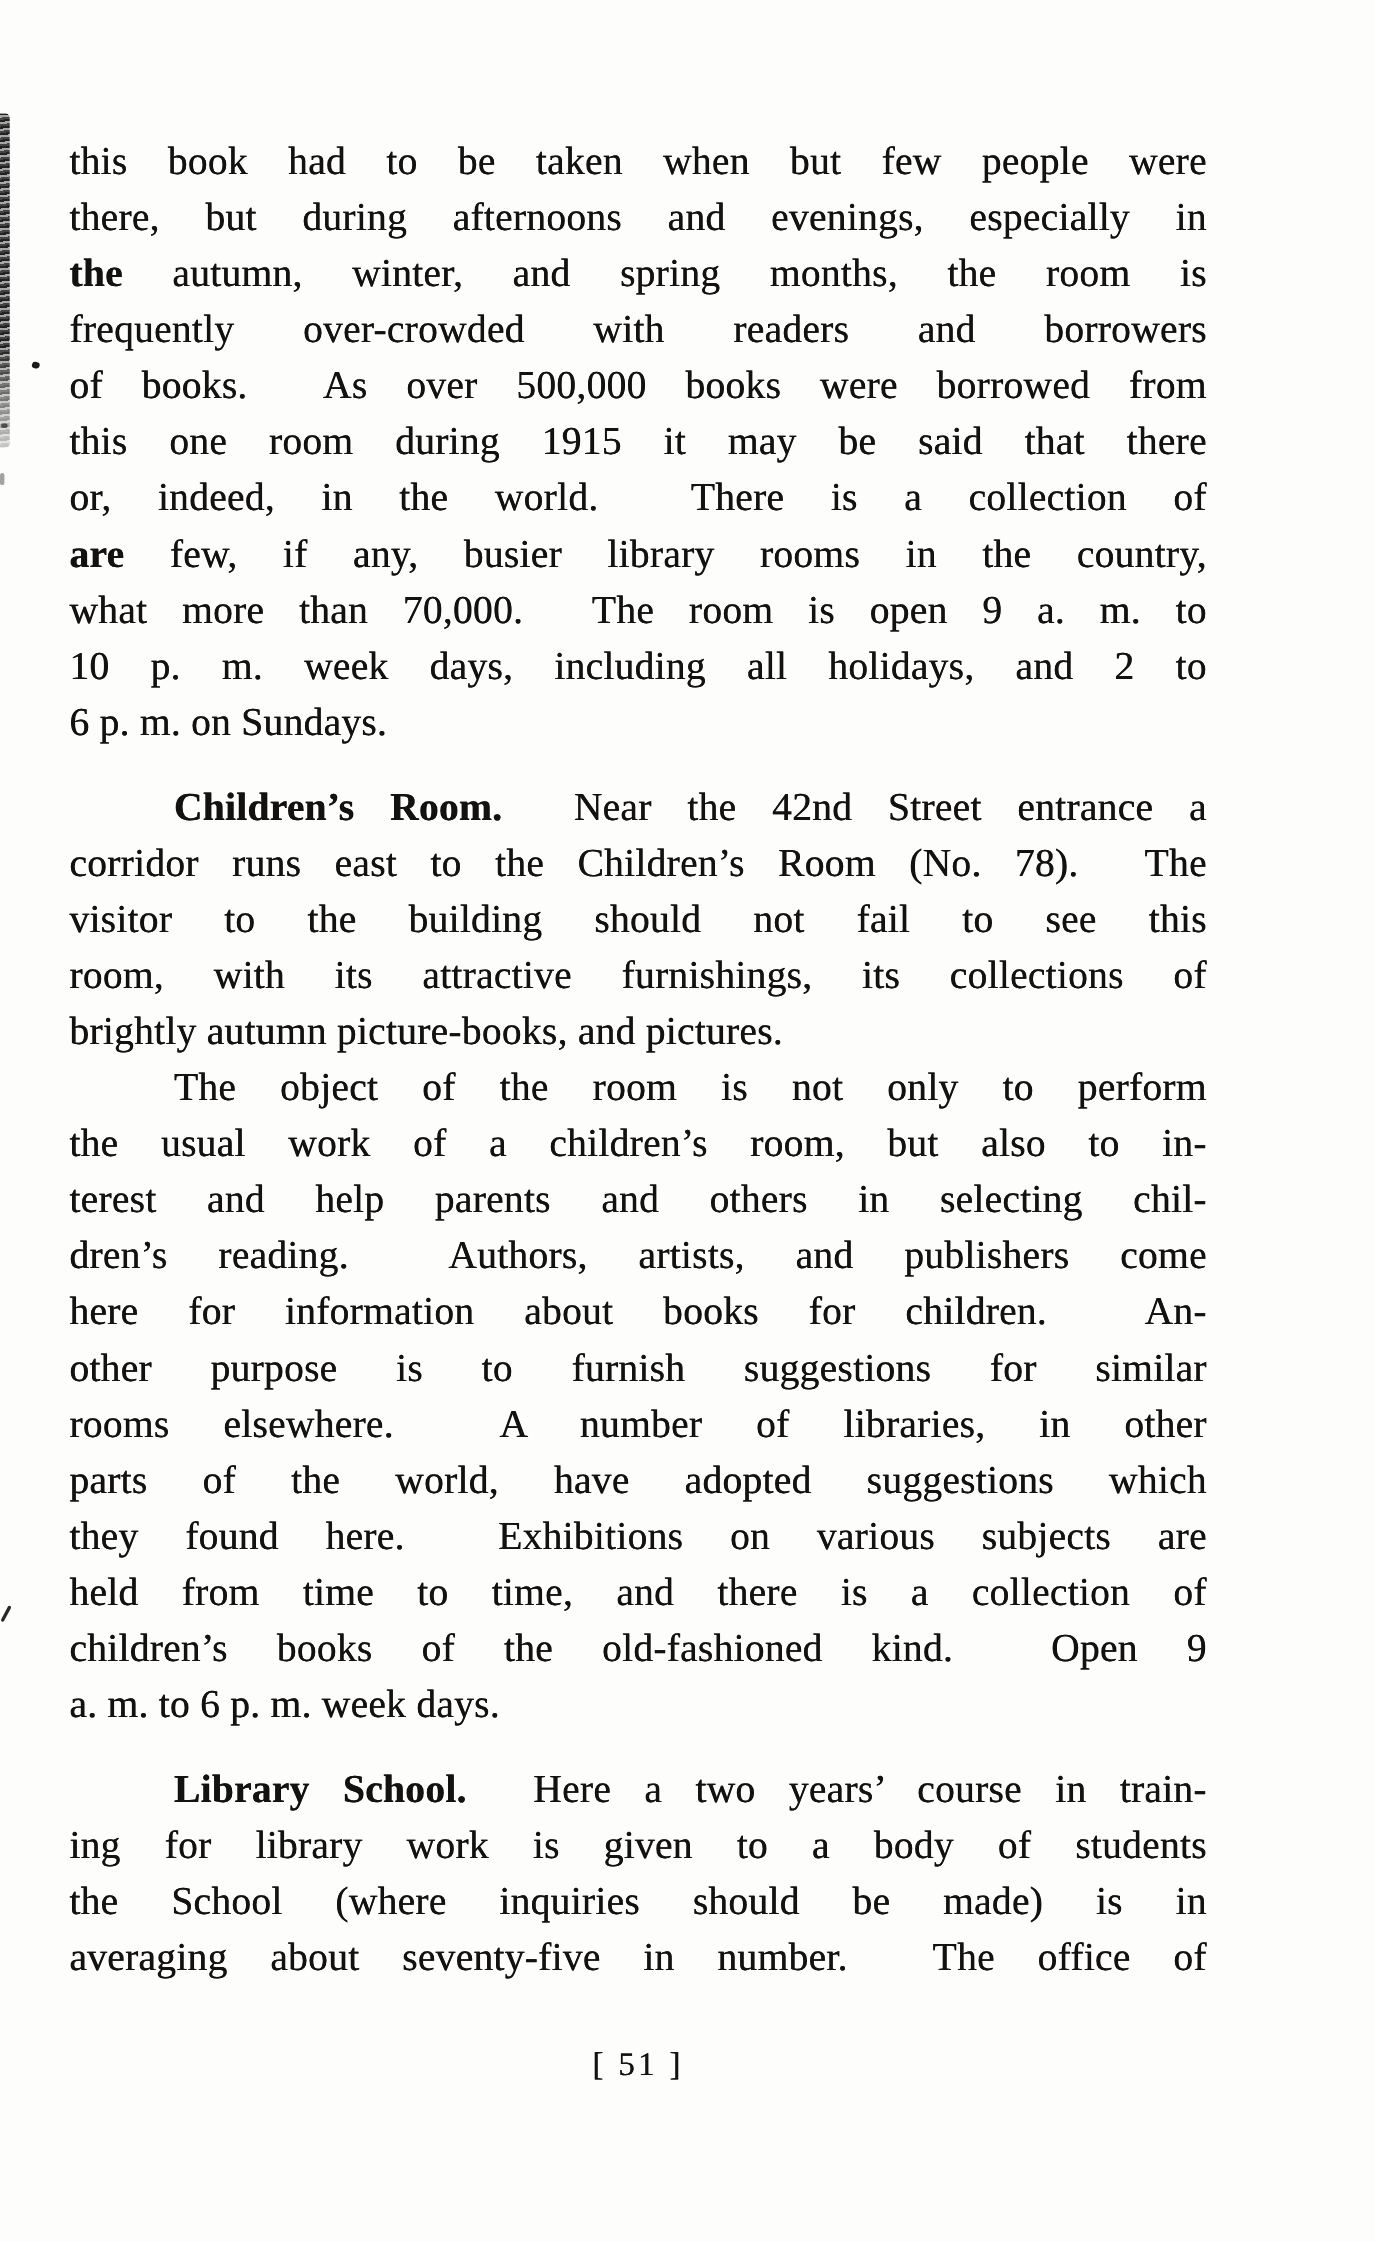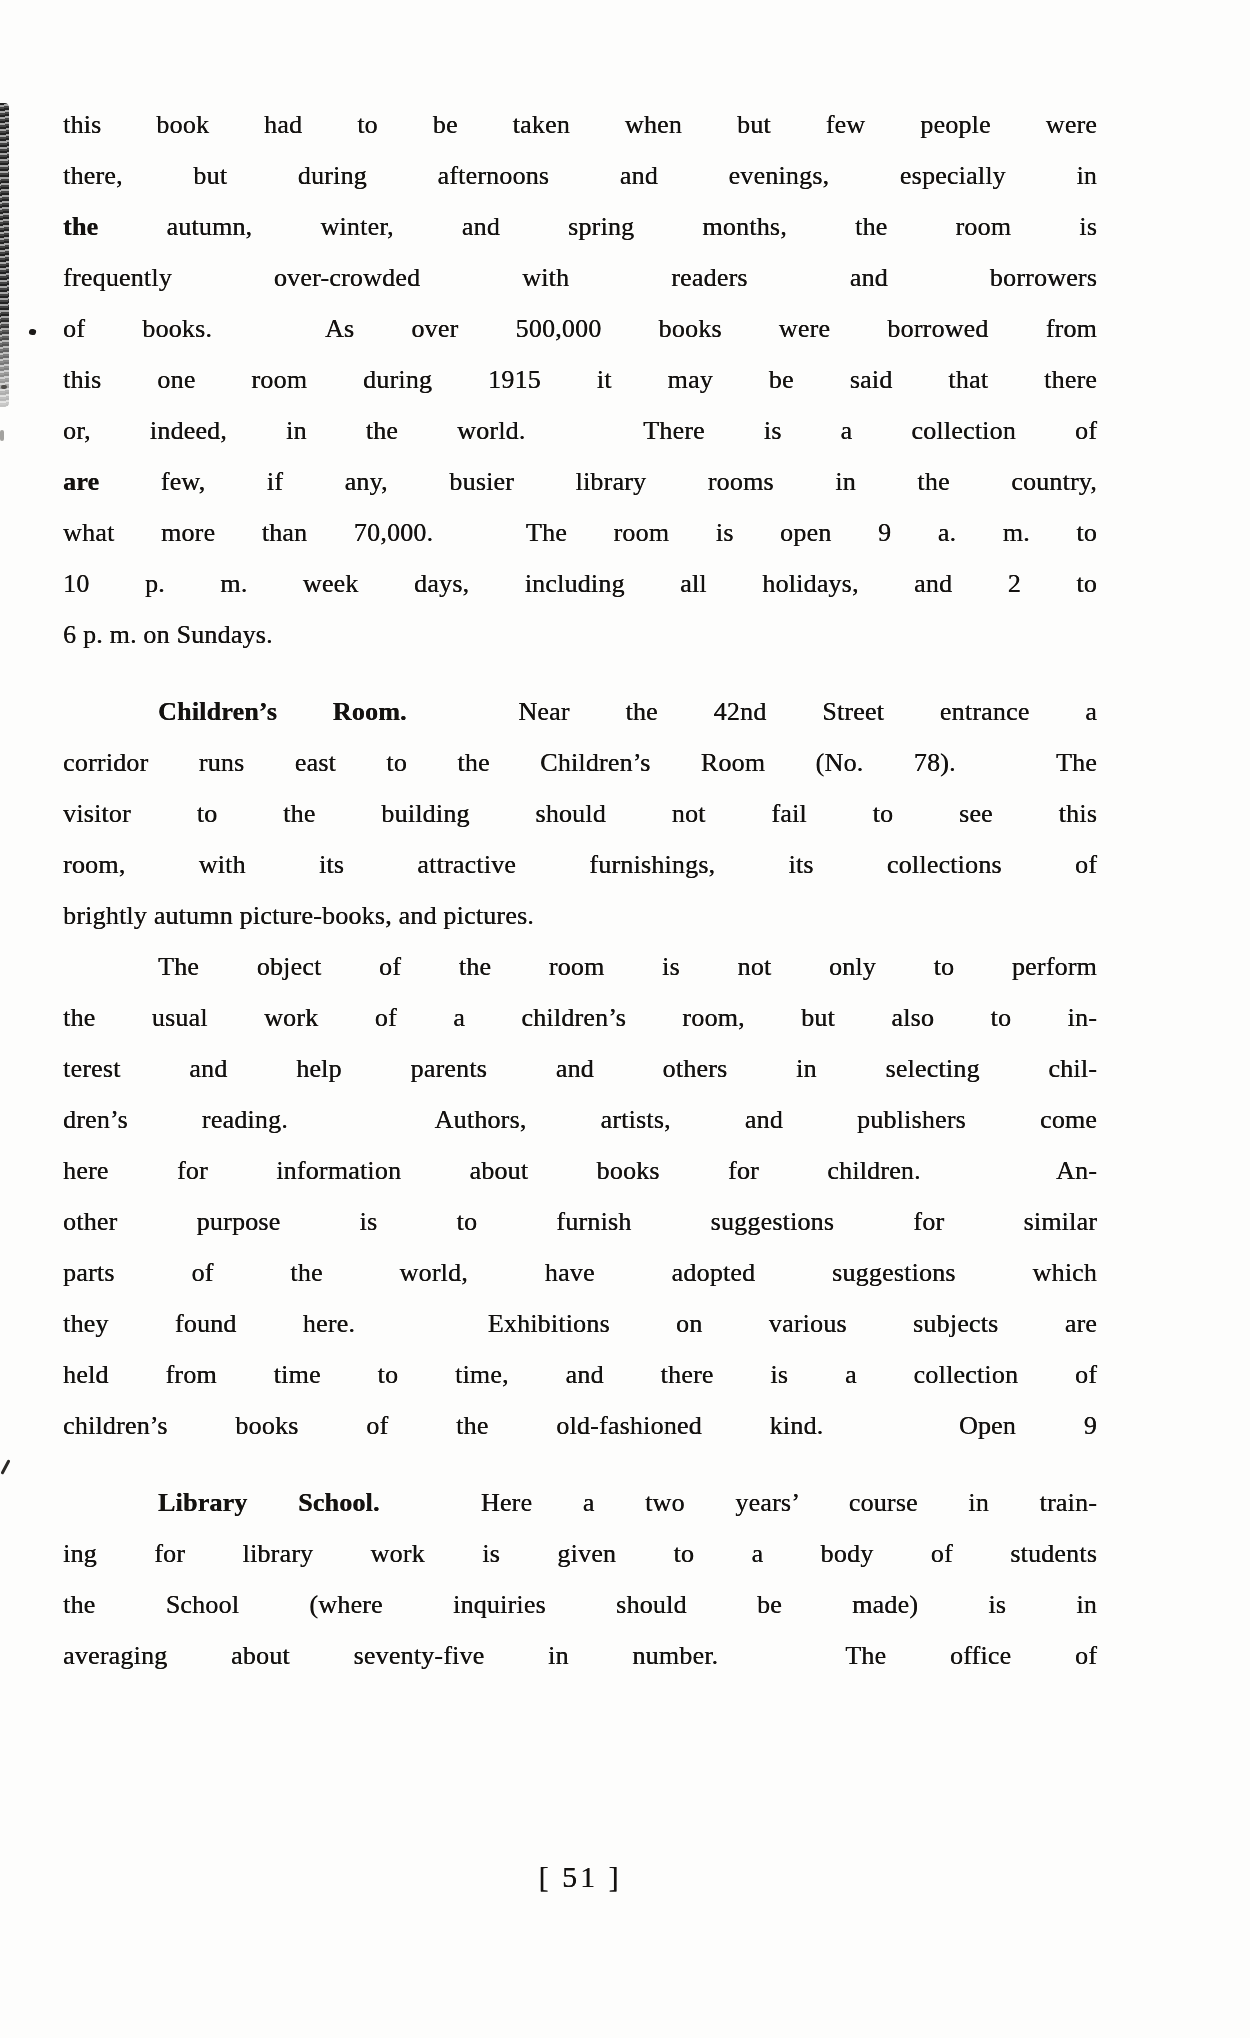--- a/index.html
+++ b/index.html
@@ -16,23 +16,23 @@
     font-family: "Liberation Serif", "DejaVu Serif", serif;
     color: #141210;
   }
   .scan-page {
     position: absolute;
     inset: 0;
   }
   .text-block {
     position: absolute;
     left: 63px;
-    top: 99px;
+    top: 121px;
     width: 1034px;
-    font-size: 26px;
+    font-size: 36px;
     line-height: 51px;
     letter-spacing: 0.2px;
     text-shadow: 0.3px 0 0 currentColor;
   }
   .para { margin: 0; }
   .para.gap { margin-top: 26px; }
   .line {
     text-align: justify;
     text-align-last: justify;
     white-space: normal;
@@ -140,24 +140,26 @@
         <div class="line"><span>room, with its attractive furnishings, its collections of</span></div>
         <div class="line nojust"><span>brightly autumn picture-books, and pictures.</span></div>
       </div>
       <div class="para">
         <div class="line indent"><span>The object of the room is not only to perform</span></div>
         <div class="line"><span>the usual work of a children’s room, but also to in-</span></div>
         <div class="line"><span>terest and help parents and others in selecting chil-</span></div>
         <div class="line"><span>dren’s reading.&nbsp; Authors, artists, and publishers come</span></div>
         <div class="line"><span>here for information about books for children.&nbsp; An-</span></div>
         <div class="line"><span>other purpose is to furnish suggestions for similar</span></div>
+        <div class="line"><span>rooms elsewhere.&nbsp; A number of libraries, in other</span></div>
         <div class="line"><span>parts of the world, have adopted suggestions which</span></div>
         <div class="line"><span>they found here.&nbsp; Exhibitions on various subjects are</span></div>
         <div class="line"><span>held from time to time, and there is a collection of</span></div>
         <div class="line"><span>children’s books of the old-fashioned kind.&nbsp; Open 9</span></div>
+        <div class="line nojust"><span>a. m. to 6 p. m. week days.</span></div>
       </div>
       <div class="para gap">
         <div class="line indent"><span class="b">Library School.</span><span>&nbsp; Here a two years’ course in train-</span></div>
         <div class="line"><span>ing for library work is given to a body of students</span></div>
         <div class="line"><span>the School (where inquiries should be made) is in</span></div>
         <div class="line"><span>averaging about seventy-five in number.&nbsp; The office of</span></div>
       </div>
     </div>
 
   <div class="page-footer">[ 51 ]</div>

